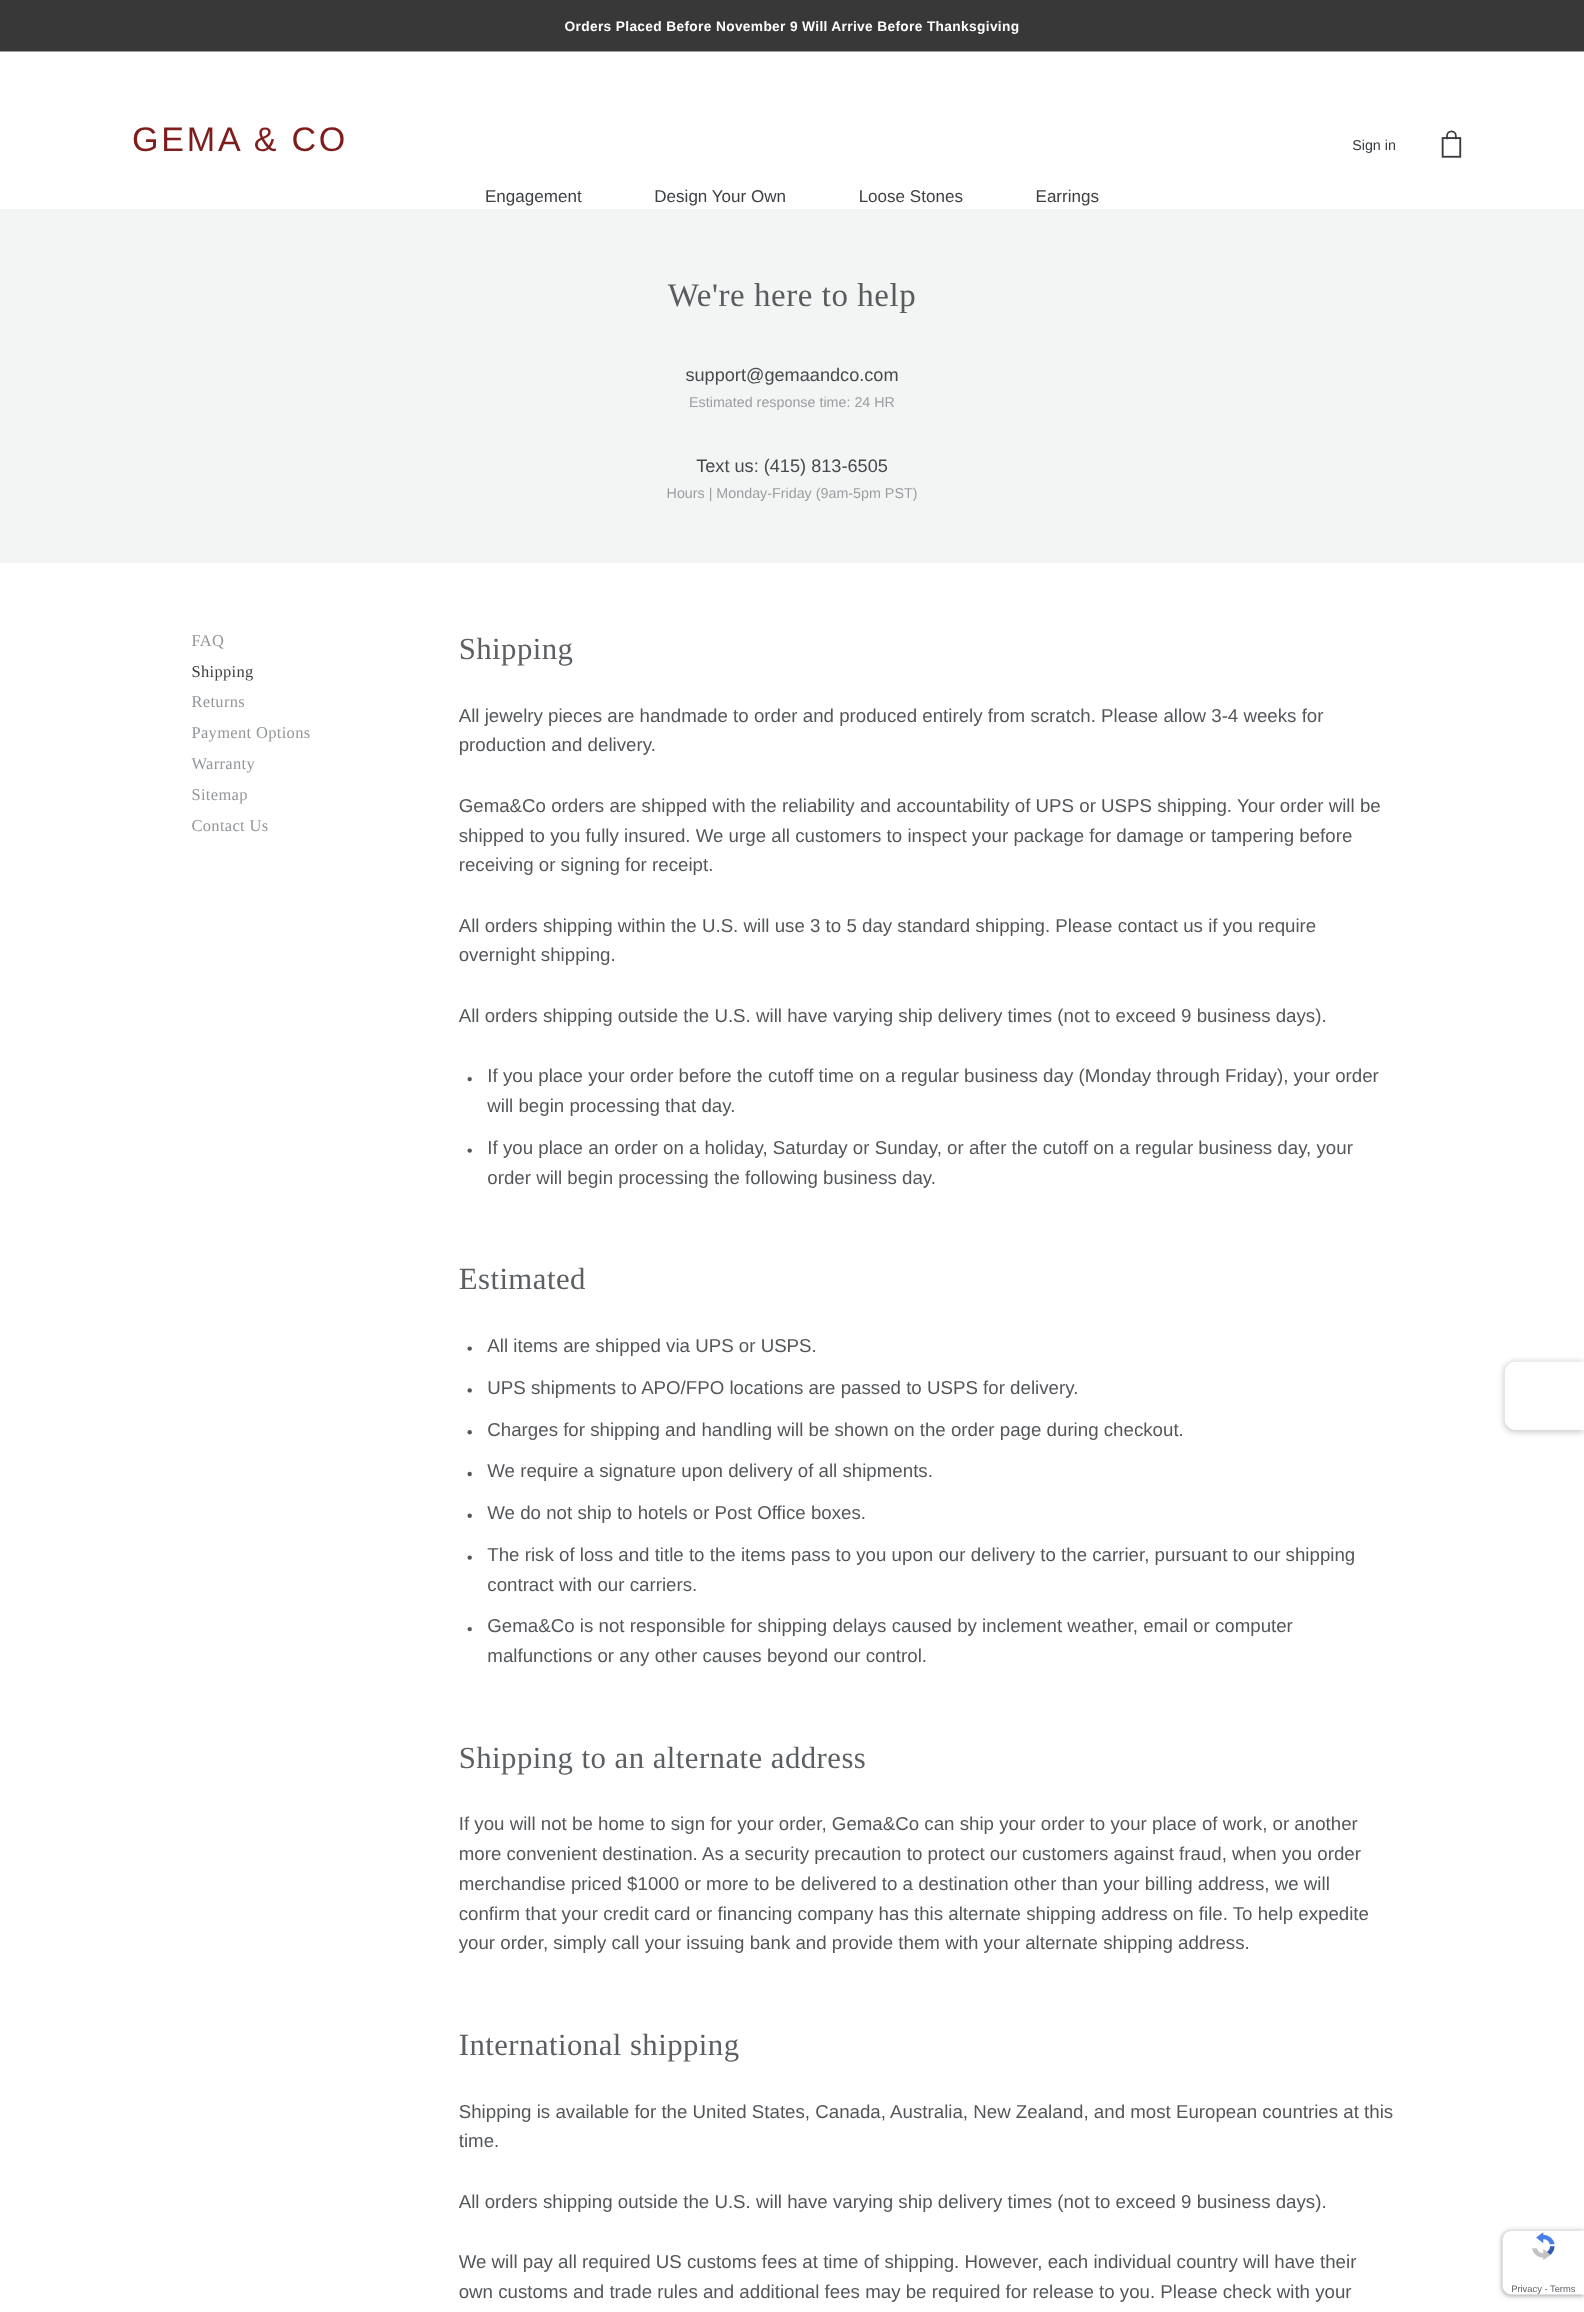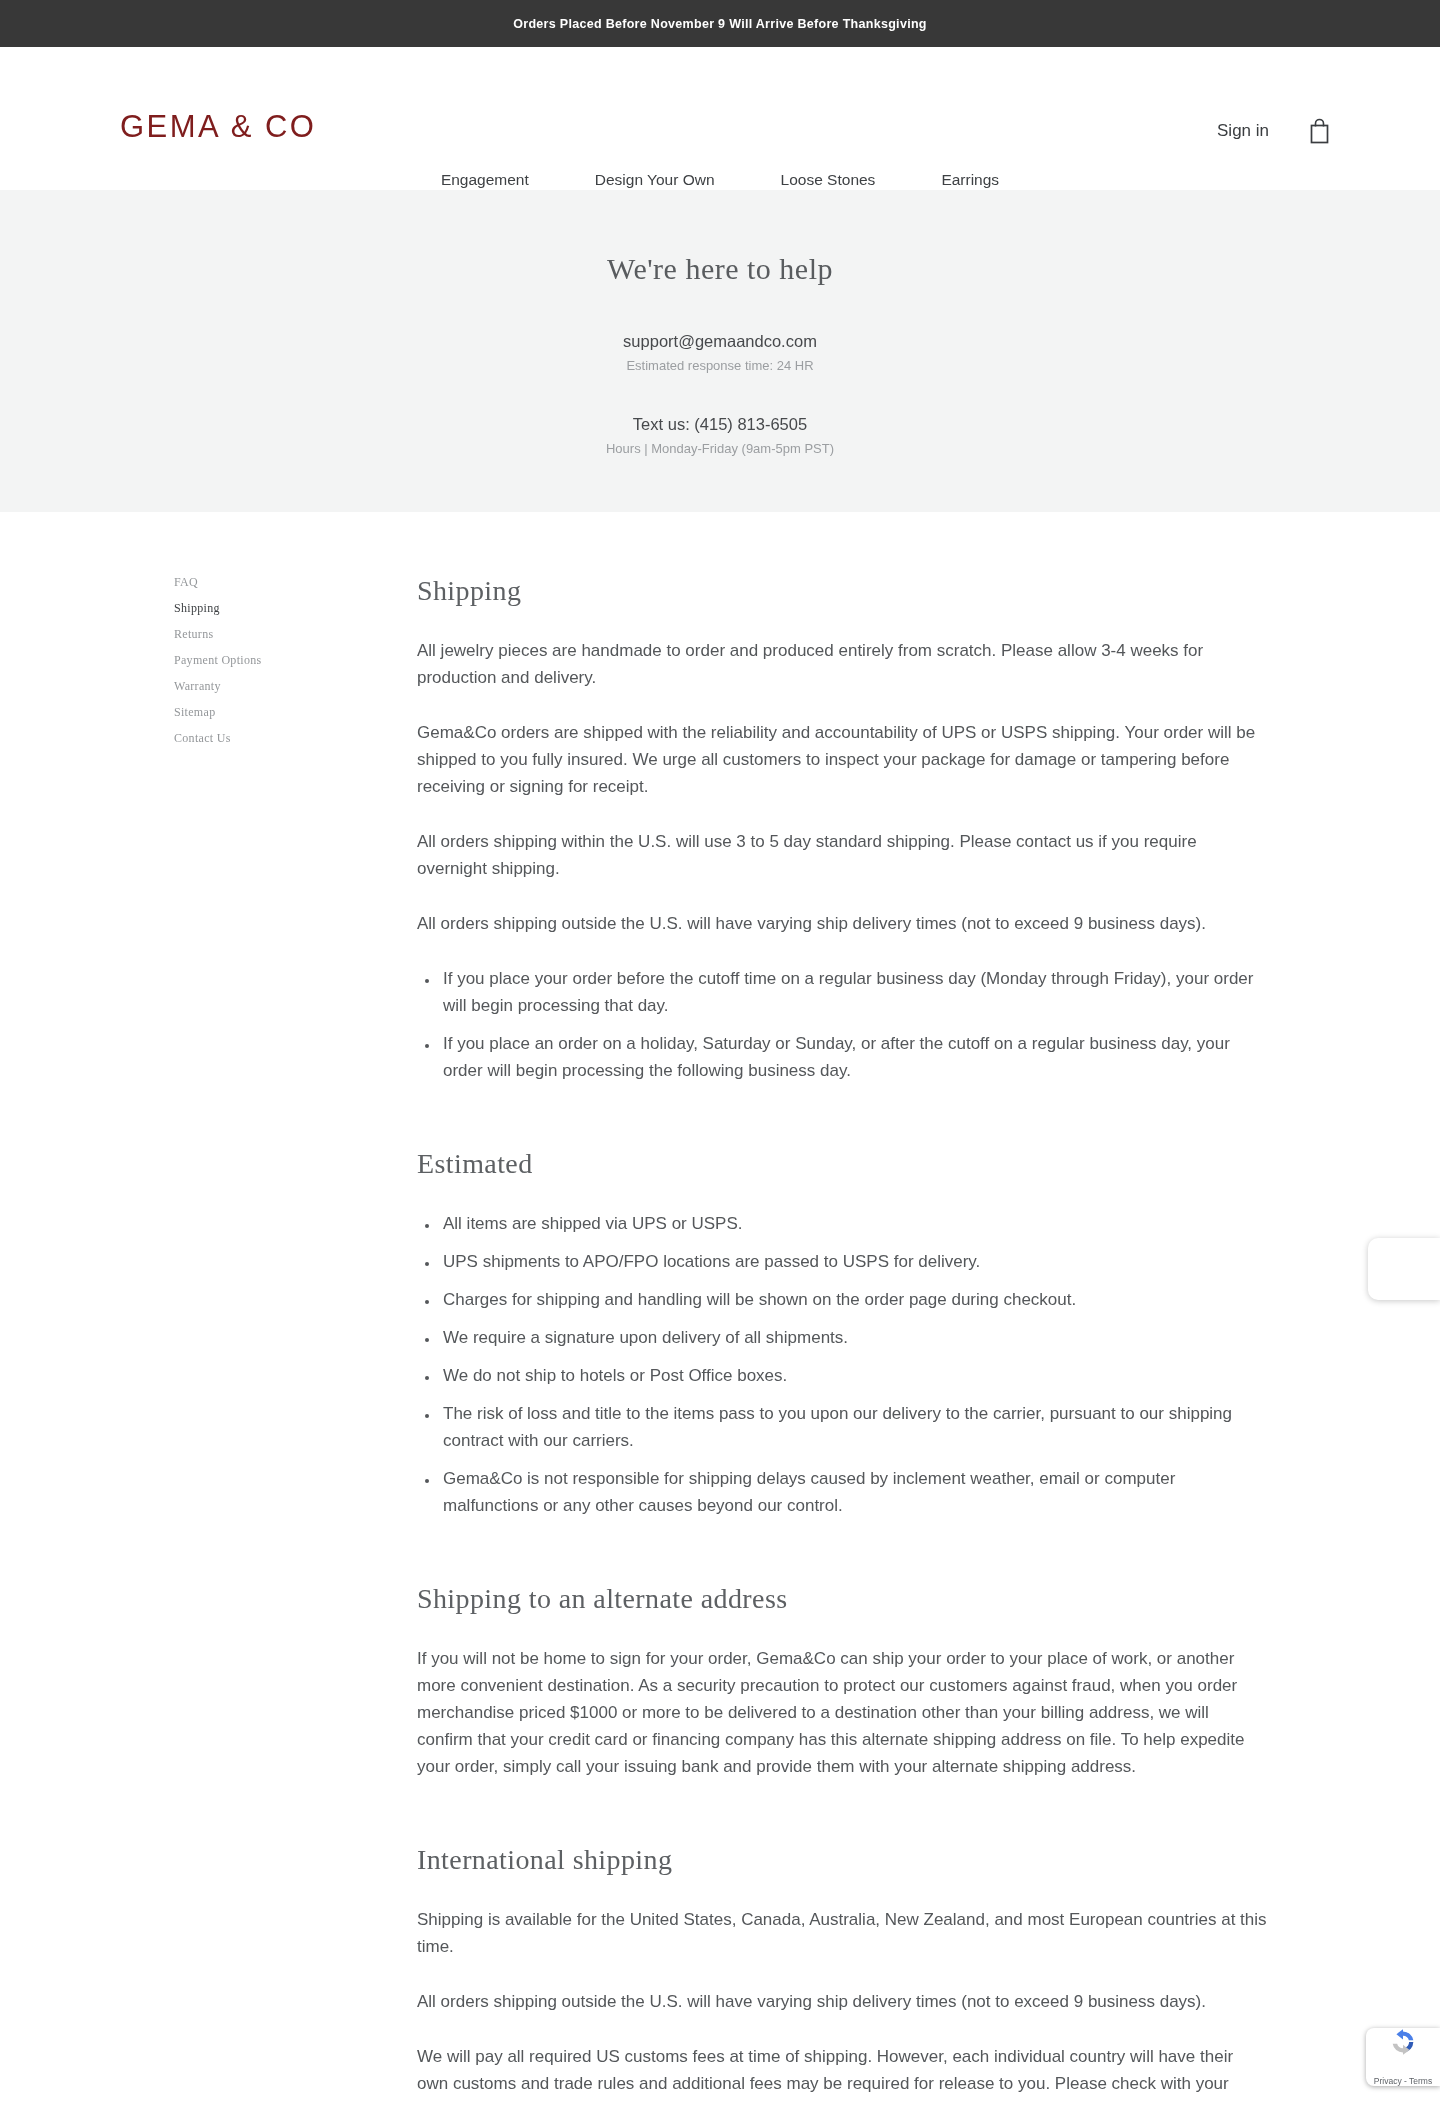--- a/index.html
+++ b/index.html
@@ -21,21 +21,21 @@
 
   
   .site-header { height: 143px; background: #ffffff; position: relative; }
   .logo {
     position: absolute; left: 120px; top: 62px;
     font-family: "Liberation Sans", sans-serif;
     font-size: 31px; font-weight: 400; letter-spacing: 2.5px; color: #7f1d1d;
     cursor: pointer;
   }
   .header-right { position: absolute; right: 108px; top: 70px; display: flex; align-items: center; gap: 38px; }
-  .sign-in { font-size: 17px; color: #3a3d40; cursor: pointer; }
+  .sign-in { font-size: 13px; color: #3a3d40; cursor: pointer; }
   .cart-icon { width: 25px; height: 28px; cursor: pointer; display: block; }
   .main-nav {
     position: absolute; left: 0; right: 0; top: 124px;
     display: flex; justify-content: center; gap: 66px;
   }
   .main-nav .nav-item { font-size: 15.5px; color: #3e4144; cursor: pointer; }
 
   
   .hero { height: 322px; background: #f3f4f4; text-align: center; }
   .hero-title {
@@ -52,21 +52,21 @@
   .content {
     display: flex;
     min-height: 1234px;
     padding: 63px 0 0 174px;
     background: #ffffff;
   }
   .side-nav { width: 243px; flex: 0 0 243px; }
   .side-nav ul { list-style: none; }
   .side-nav li {
     font-family: "Liberation Serif", serif;
-    font-size: 12px; color: #94979a; margin-bottom: 11px;
+    font-size: 15px; color: #94979a; margin-bottom: 11px;
     letter-spacing: .3px; cursor: pointer;
   }
   .side-nav li.active { color: #3c3f42; }
 
   .main-col { width: 850px; flex: 0 0 850px; }
   .section-heading {
     font-family: "Liberation Serif", serif; font-weight: 400;
     font-size: 28px; color: #5d6063; letter-spacing: .4px;
     margin: 0 0 30px 0;
   }

